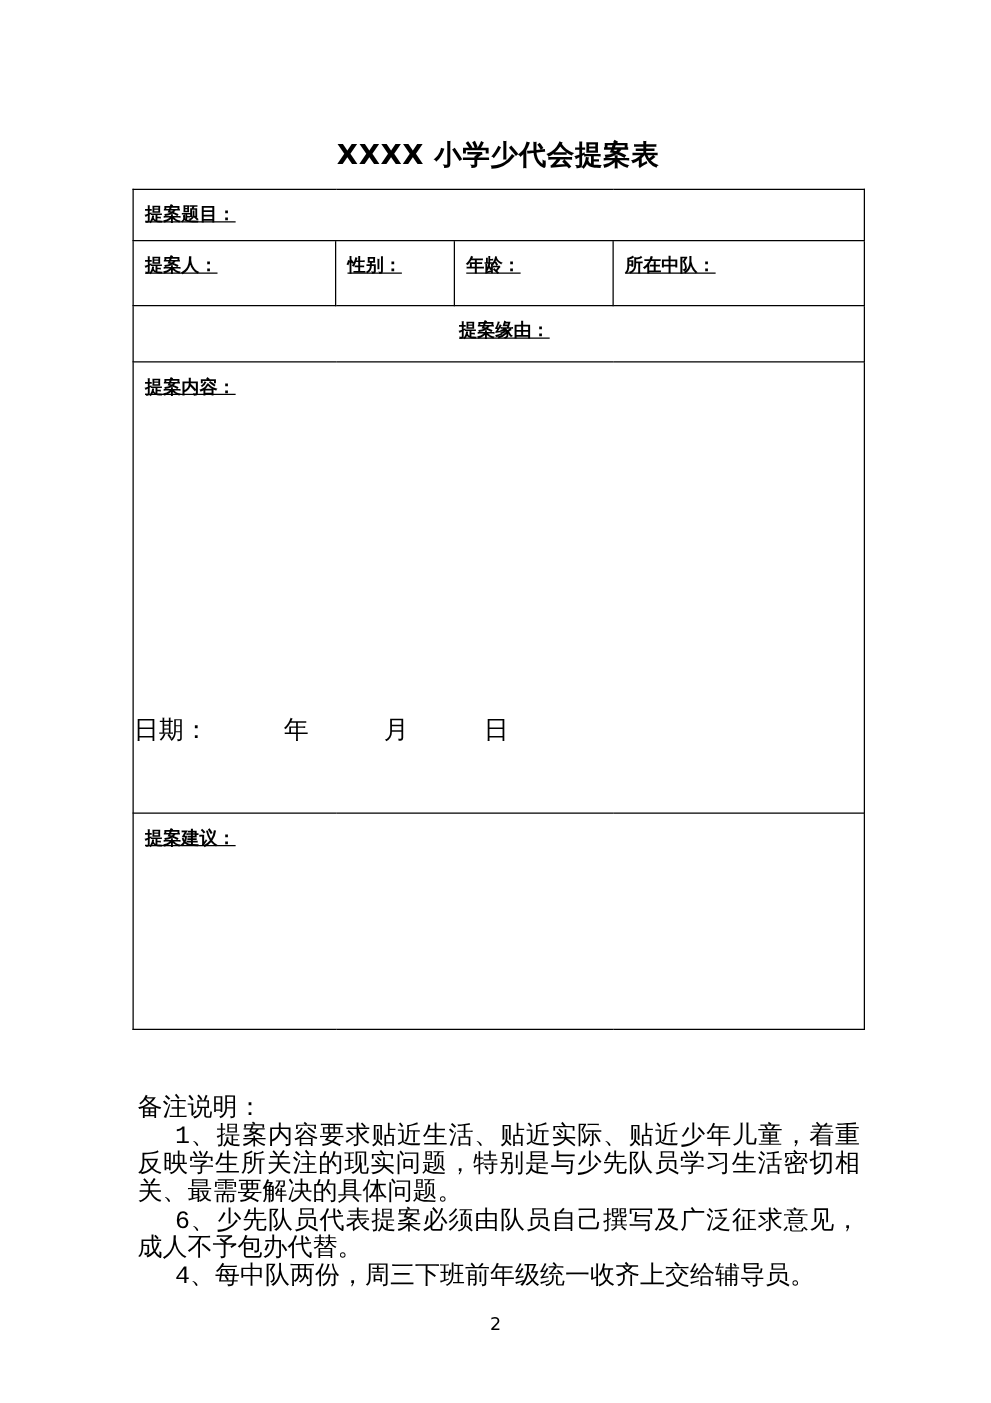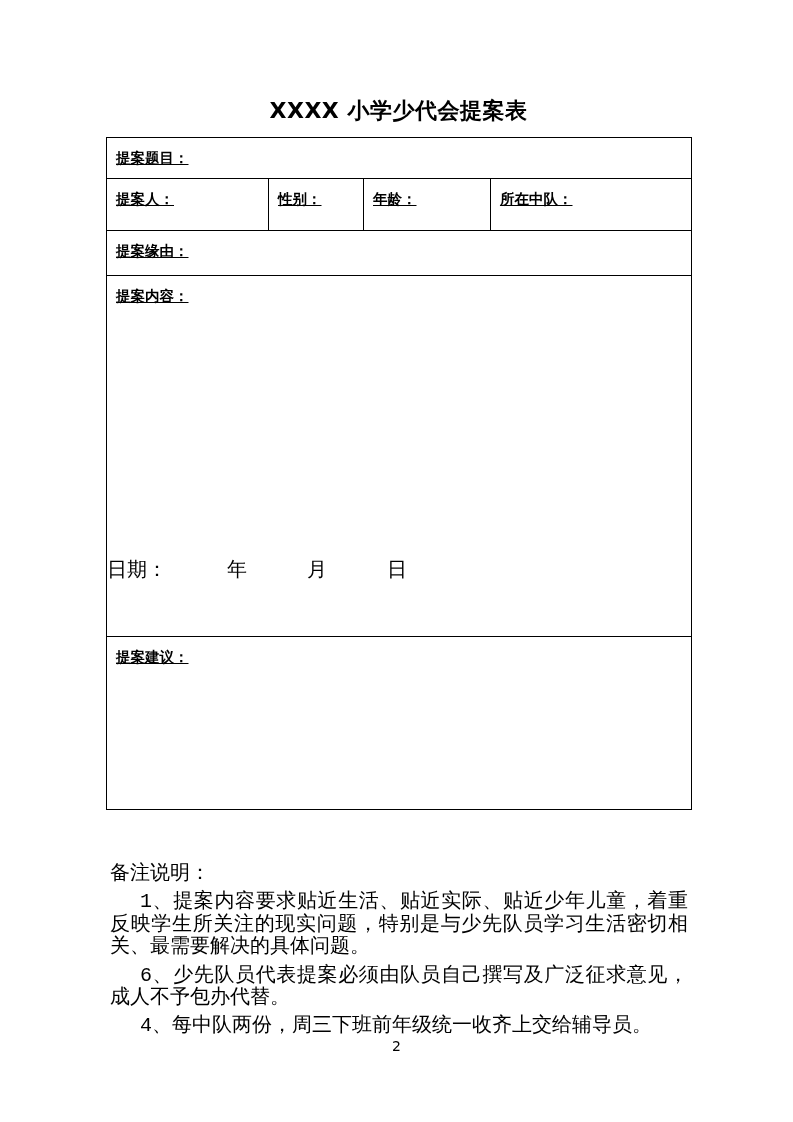--- a/index.html
+++ b/index.html
@@ -12,21 +12,21 @@
     height: 1122px;
     position: relative;
     font-family: "DejaVu Sans", "Liberation Sans", sans-serif;
     color: #000000;
     overflow: hidden;
   }
 
   .page {
     position: absolute;
     left: 0;
-    top: 0;
+    top: 14px;
     width: 793px;
     height: 836px;
   }
 
   
   .doc-title {
     position: absolute;
     left: 106px;
     top: 96px;
     width: 585px;
@@ -58,21 +58,21 @@
     font-weight: bold;
     padding: 11px 0 0 9px;
     line-height: 18px;
     white-space: pre;
     text-decoration: underline;
   }
 
   .row-title td   { height: 40px; }
   .row-person td  { height: 51px; }
   .row-duty td    { height: 52px; }
-  .row-reason td  { height: 44px; }
+  .row-reason td  { height: 44px; text-align: center; }
   .row-content td { height: 360px; position: relative; }
   .row-advice td  { height: 172px; }
 
   
   .date-line {
     position: absolute;
     left: 0;
     top: 284px;
     width: 100%;
     font-size: 20px;
@@ -92,21 +92,20 @@
     font-size: 20px;
     line-height: 22.4px;
     font-family: Liberation Mono, monospace;
   }
   .notes-heading {
     white-space: pre;
   }
   .note-item {
     text-indent: 30px;
     text-align: justify;
-    margin-top: 6px;
   }
 
   
   .page-number {
     position: absolute;
     left: 0;
     top: 1037px;
     width: 793px;
     text-align: center;
     font-size: 14px;

